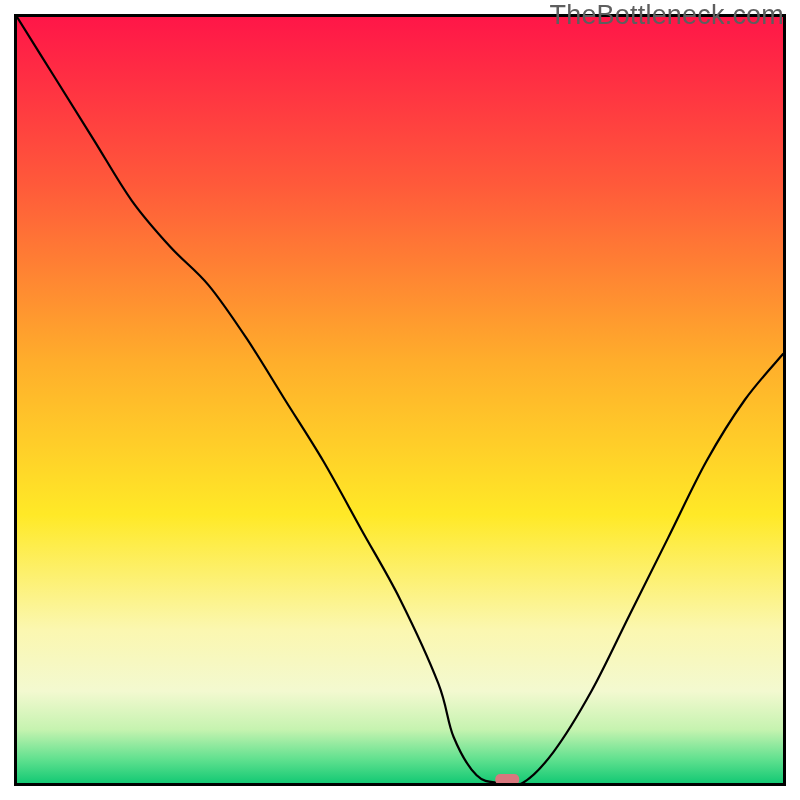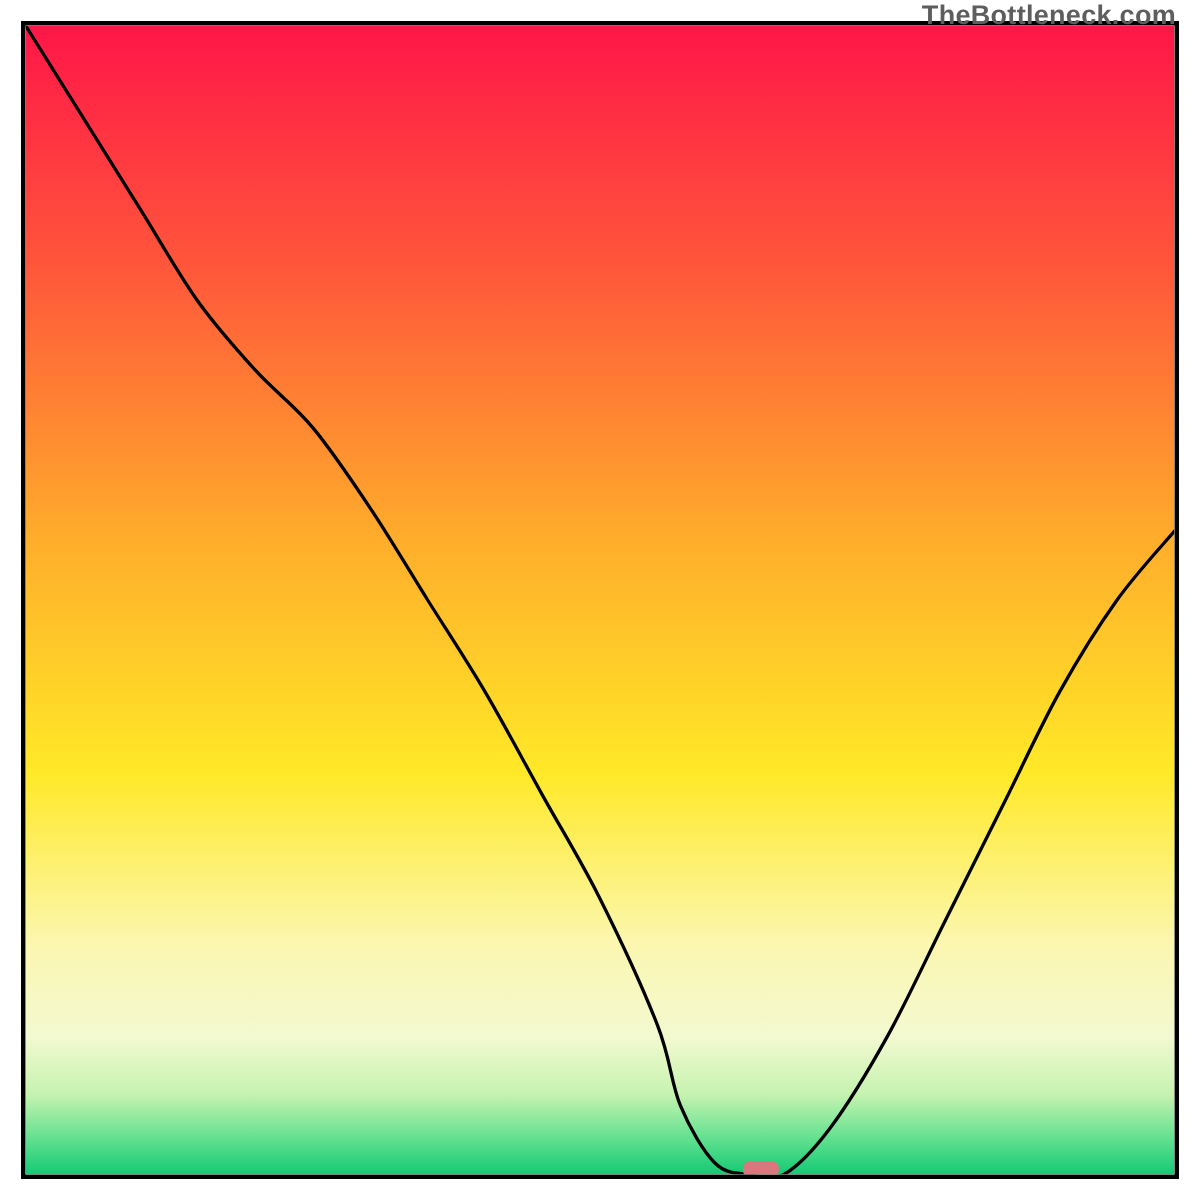--- a/index.html
+++ b/index.html
@@ -23,22 +23,22 @@
     width: 772px;
     height: 772px;
     border: 3px solid #000;
     box-sizing: border-box;
     overflow: hidden;
   }
   .watermark {
     position: absolute;
     top: 0px;
     right: 16px;
-    font-size: 18px;
-    font-weight: 700;
+    font-size: 27px;
+    font-weight: 400;
     color: #5e5e5e;
     letter-spacing: 0.2px;
     z-index: 5;
     user-select: none;
   }
   svg {
     display: block;
     width: 100%;
     height: 100%;
   }

